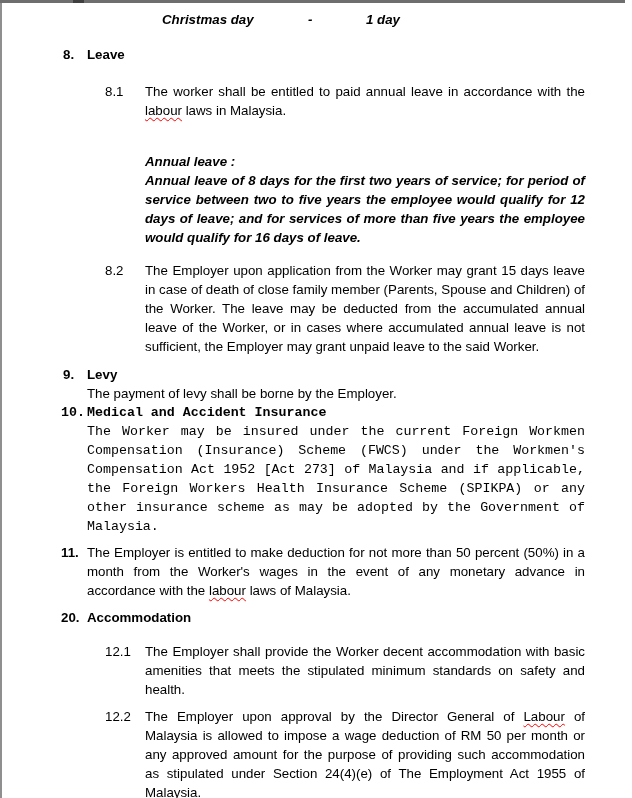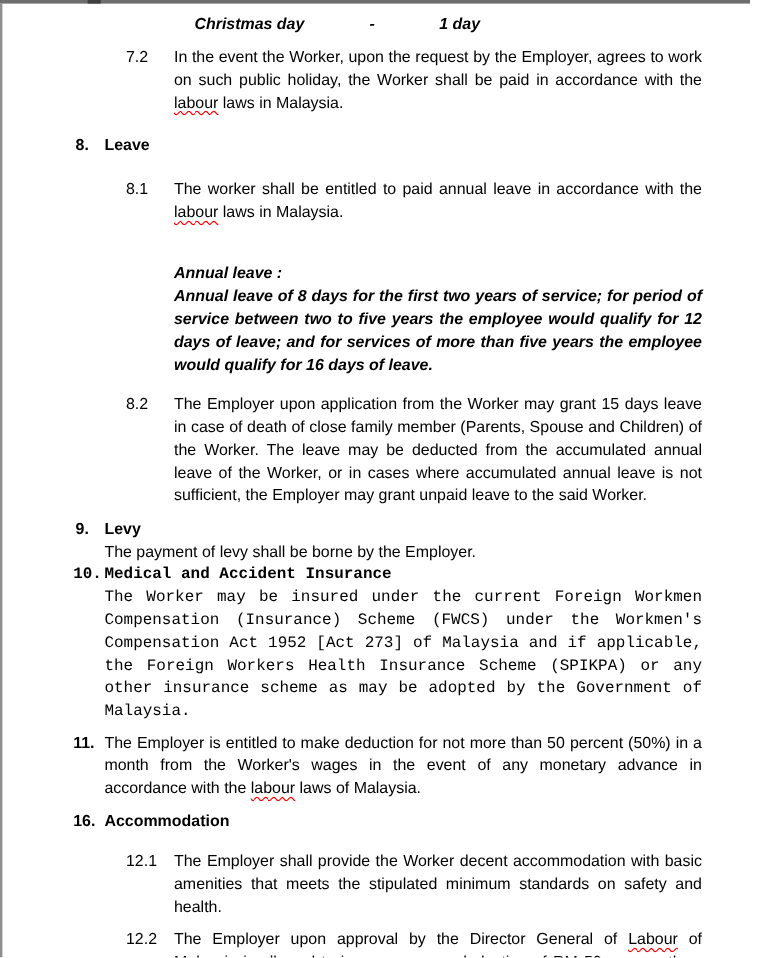--- a/index.html
+++ b/index.html
@@ -59,24 +59,20 @@
 <div class="page-edge-left"></div>
 
 <div class="doc">
 
   <div class="holiday-row">
     <span class="h-name">Christmas day</span>
     <span class="h-dash">-</span>
     <span class="h-val">1 day</span>
   </div>
 
-  <div class="l2 mt-c72">
-    <span class="num">7.2</span>
-    <span>In the event the Worker, upon the request by the Employer, agrees to work on such public holiday, the Worker shall be paid in accordance with the </span><span class="sp">labour</span><span> laws in Malaysia.</span>
-  </div>
 
   <div class="l1 mt-s8">
     <span class="num">8.</span>
     <div class="title">Leave</div>
   </div>
 
   <div class="l2 mt-c81">
     <span class="num">8.1</span>
     <span>The worker shall be entitled to paid annual leave in accordance with the </span><span class="sp">labour</span><span> laws in Malaysia.</span>
   </div>
@@ -104,21 +100,21 @@
   </div>
 
   <div class="l1 mt-s11">
     <span class="num wide">11.</span>
     <div class="body">
       <span>The Employer is entitled to make deduction for not more than 50 percent (50%) in a month from the Worker's wages in the event of any monetary advance in accordance with the </span><span class="sp">labour</span><span> laws of Malaysia.</span>
     </div>
   </div>
 
   <div class="l1 mt-s12">
-    <span class="num wide">16.</span>
+    <span class="num wide">20.</span>
     <div class="title">Accommodation</div>
   </div>
 
   <div class="l2 mt-c121">
     <span class="num">12.1</span>
     <span>The Employer shall provide the Worker decent accommodation with basic amenities that meets the stipulated minimum standards on safety and health.</span>
   </div>
 
   <div class="l2 mt-c122">
     <span class="num">12.2</span>

